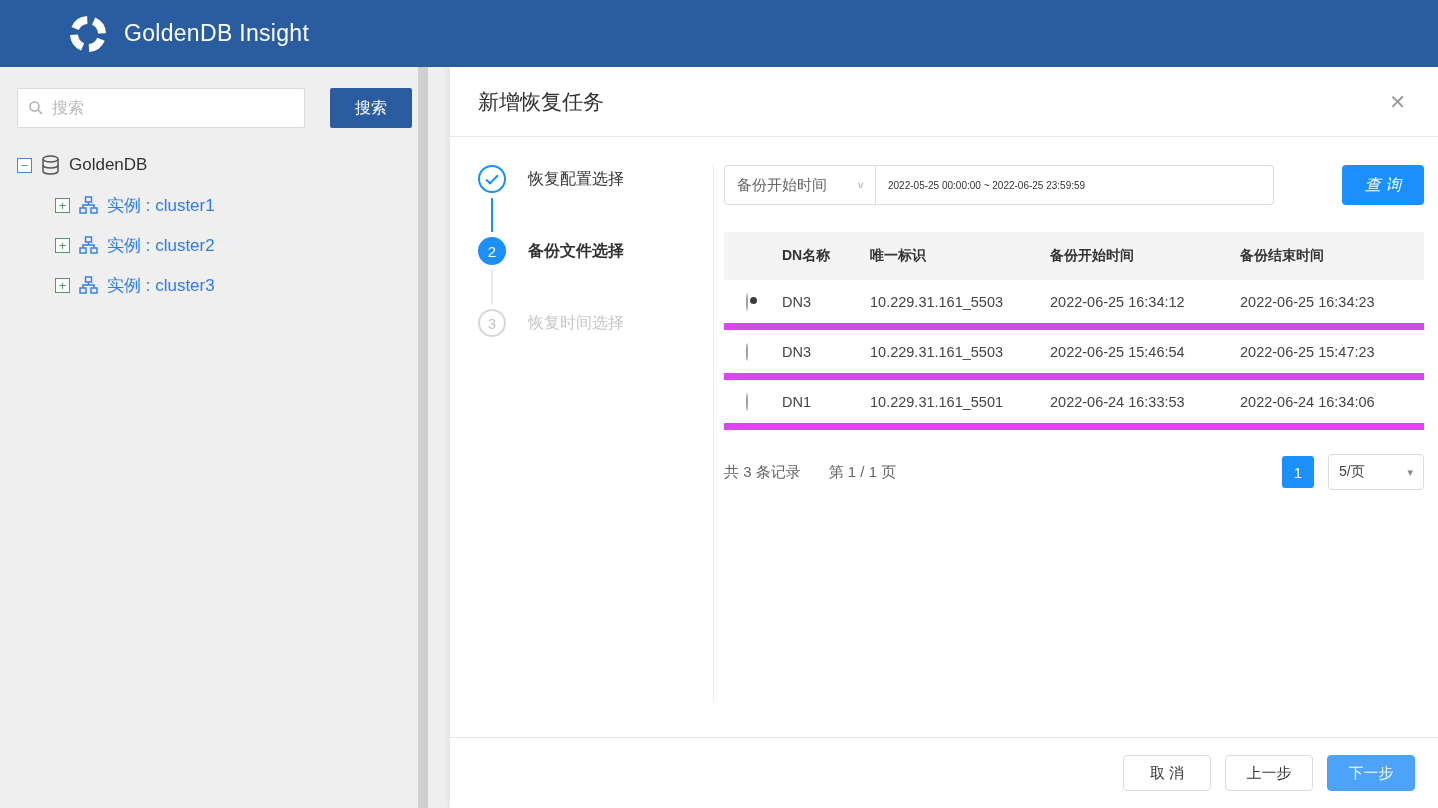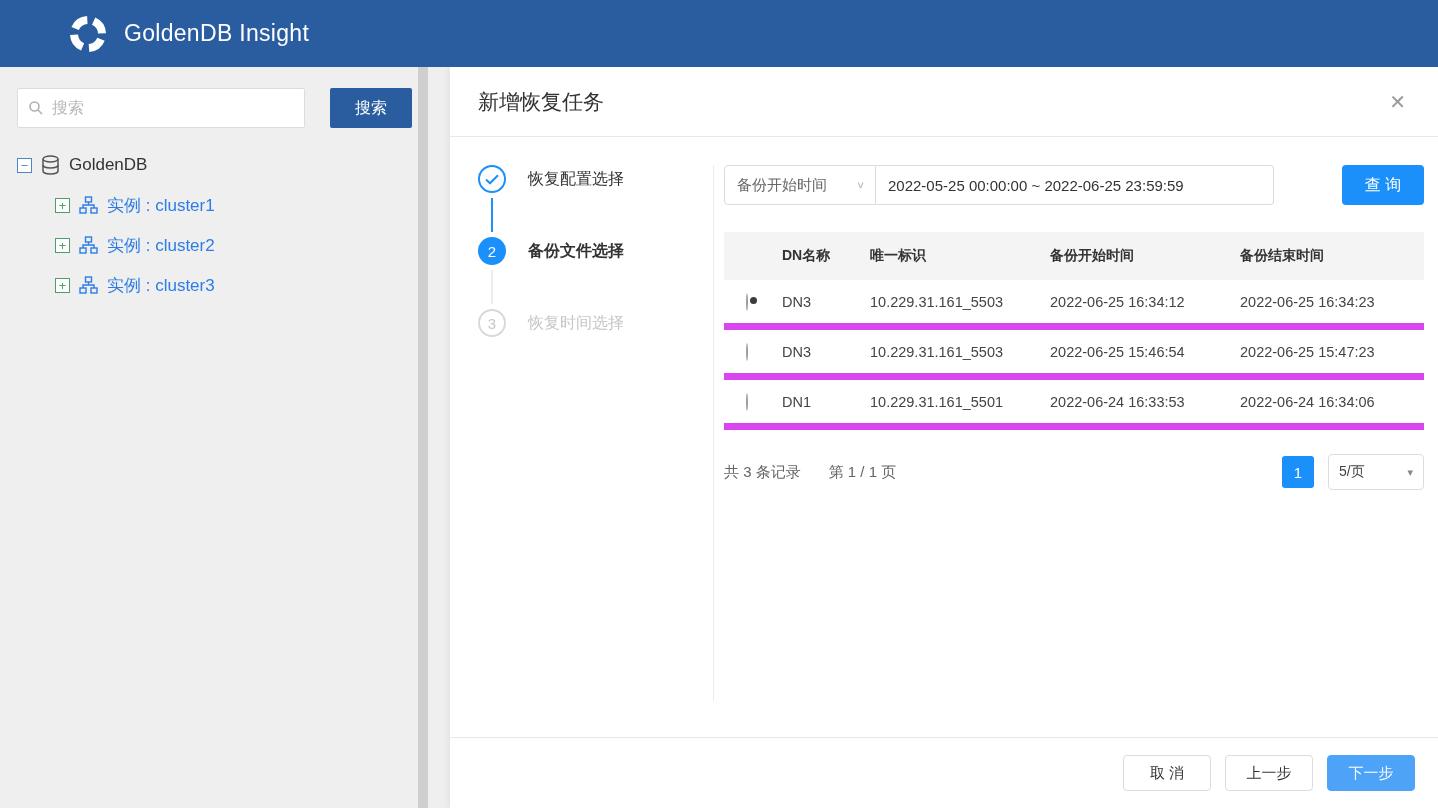--- a/index.html
+++ b/index.html
@@ -101,27 +101,28 @@
   .filter-row { display:flex; align-items:center; height:40px; }
   .field-select {
     width:152px; height:40px; border:1px solid #dcdcdc; border-radius:4px 0 0 4px;
     display:flex; align-items:center; justify-content:space-between;
     padding:0 10px 0 12px; color:#666; font-size:15px; background:#fff; cursor:pointer;
   }
   .field-select .chev { color:#bbb; font-size:12px; transform:scaleY(.8); }
   .date-input {
     width:398px; height:40px; border:1px solid #dcdcdc; border-left:none;
     border-radius:0 4px 4px 0; display:flex; align-items:center;
-    padding:10px 12px; color:#333; font-size:15px; background:#fff; cursor:text;
+    padding:10px 12px; color:#333; font-size:10px; background:#fff; cursor:text;
     white-space:nowrap;
   }
   .query-btn {
     margin-left:auto; width:82px; height:40px; background:#1b90fb; border:none;
     border-radius:4px; color:#fff; font-size:16px; cursor:pointer;
     font-family:"Liberation Sans","DejaVu Sans",sans-serif;
+    font-style:italic;
   }
 
   
   .table { margin-top:27px; width:100%; }
   .thead, .trow {
     display:grid; grid-template-columns:58px 88px 180px 190px 1fr; align-items:center;
   }
   .thead { background:#f4f4f5; height:48px; font-weight:bold; font-size:14px; color:#333; }
   .trow { height:50px; border-bottom:7px solid #d946ef; font-size:14.5px; color:#444; }
   .radio {

